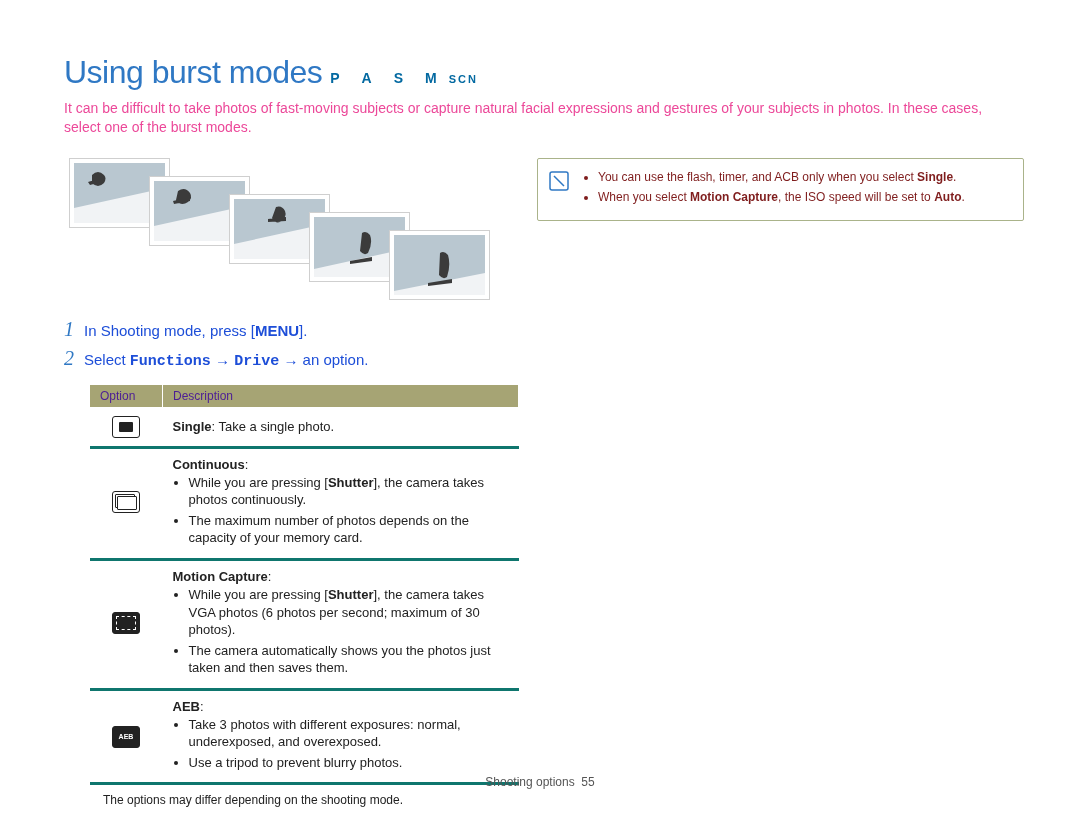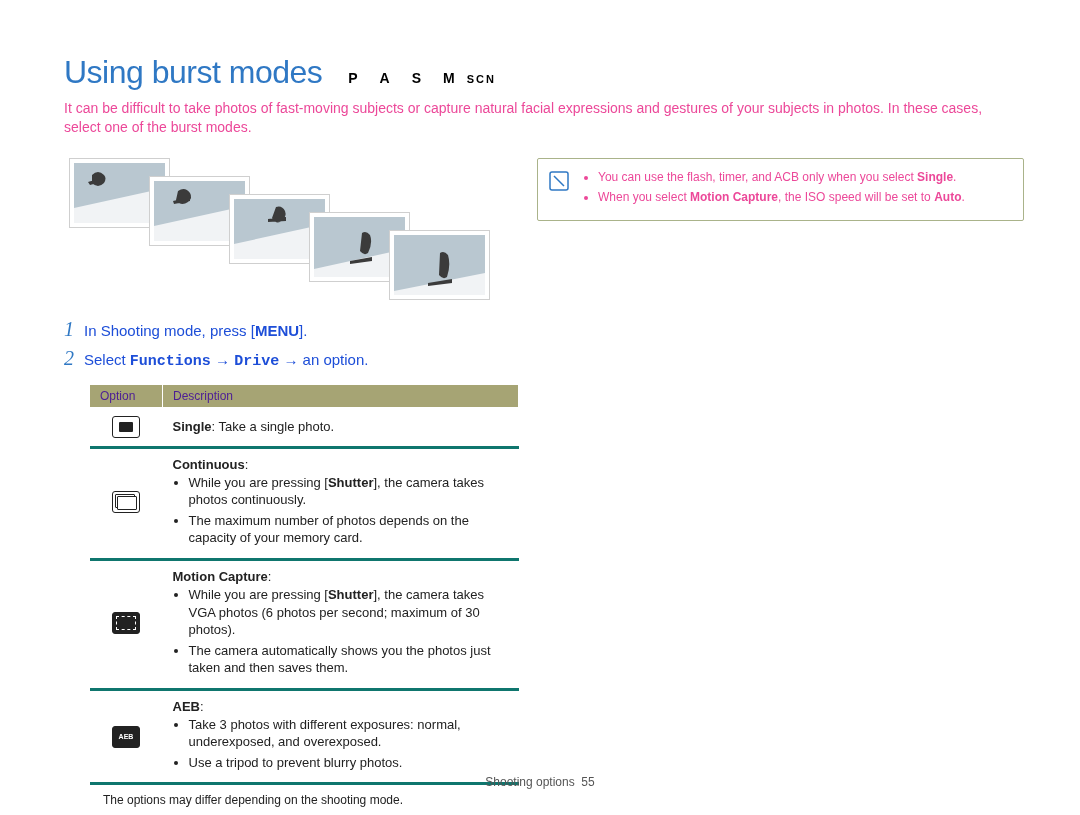--- a/index.html
+++ b/index.html
@@ -17,23 +17,23 @@
     box-sizing:border-box;
     padding:54px 64px 60px 64px;
   }
   .page-title {
     font-size:32px;
     font-weight:400;
     color:#2f78c4;
     letter-spacing:-0.5px;
     display:flex;
     align-items:baseline;
-    gap:14px;
-  }
-  .page-title .modes { font-size:14px; font-weight:600; color:#000000; letter-spacing:4px;margin-left:12px; }
+    gap:8px;
+  }
+  .page-title .modes { font-size:14px; font-weight:600; color:#0369a1; letter-spacing:4px; }
   .page-title .modes .scn { font-size:11px; letter-spacing:2px; }
   .intro { font-size:14px; line-height:1.35; color:#ec4899; margin-top:8px; max-width:970px; }
 
   
   .thumbs { position:relative; margin-top:22px; height:135px; }
   .thumb  { position:absolute; width:91px; height:60px; background:#b9c7d0; border:4px solid #fff; outline:1px solid #cfcfcf; box-shadow:0 1px 0 rgba(0,0,0,.08); overflow:hidden; }
   .thumb svg { width:100%; height:100%; display:block; }
   .t1{ left:6px;  top:0px;  }
   .t2{ left:86px; top:18px; }
   .t3{ left:166px; top:36px; }
@@ -45,21 +45,21 @@
     position:absolute;
     right:56px;
     top:158px;
     width:487px;
     border:1px solid #aab38a;
     border-radius:2px;
     padding:10px 6px 10px 46px;
     box-sizing:border-box;
     font-size:12px;
     line-height:1.45;
-    color:#ec4899;
+    color:#7f1d1d;
     background:#fff;
   }
   .note-icon {
     position:absolute;
     left:10px; top:11px;
     width:22px; height:22px;
     border-radius:3px;
     display:flex; align-items:center; justify-content:center;
     color:#2f78c4;
   }

